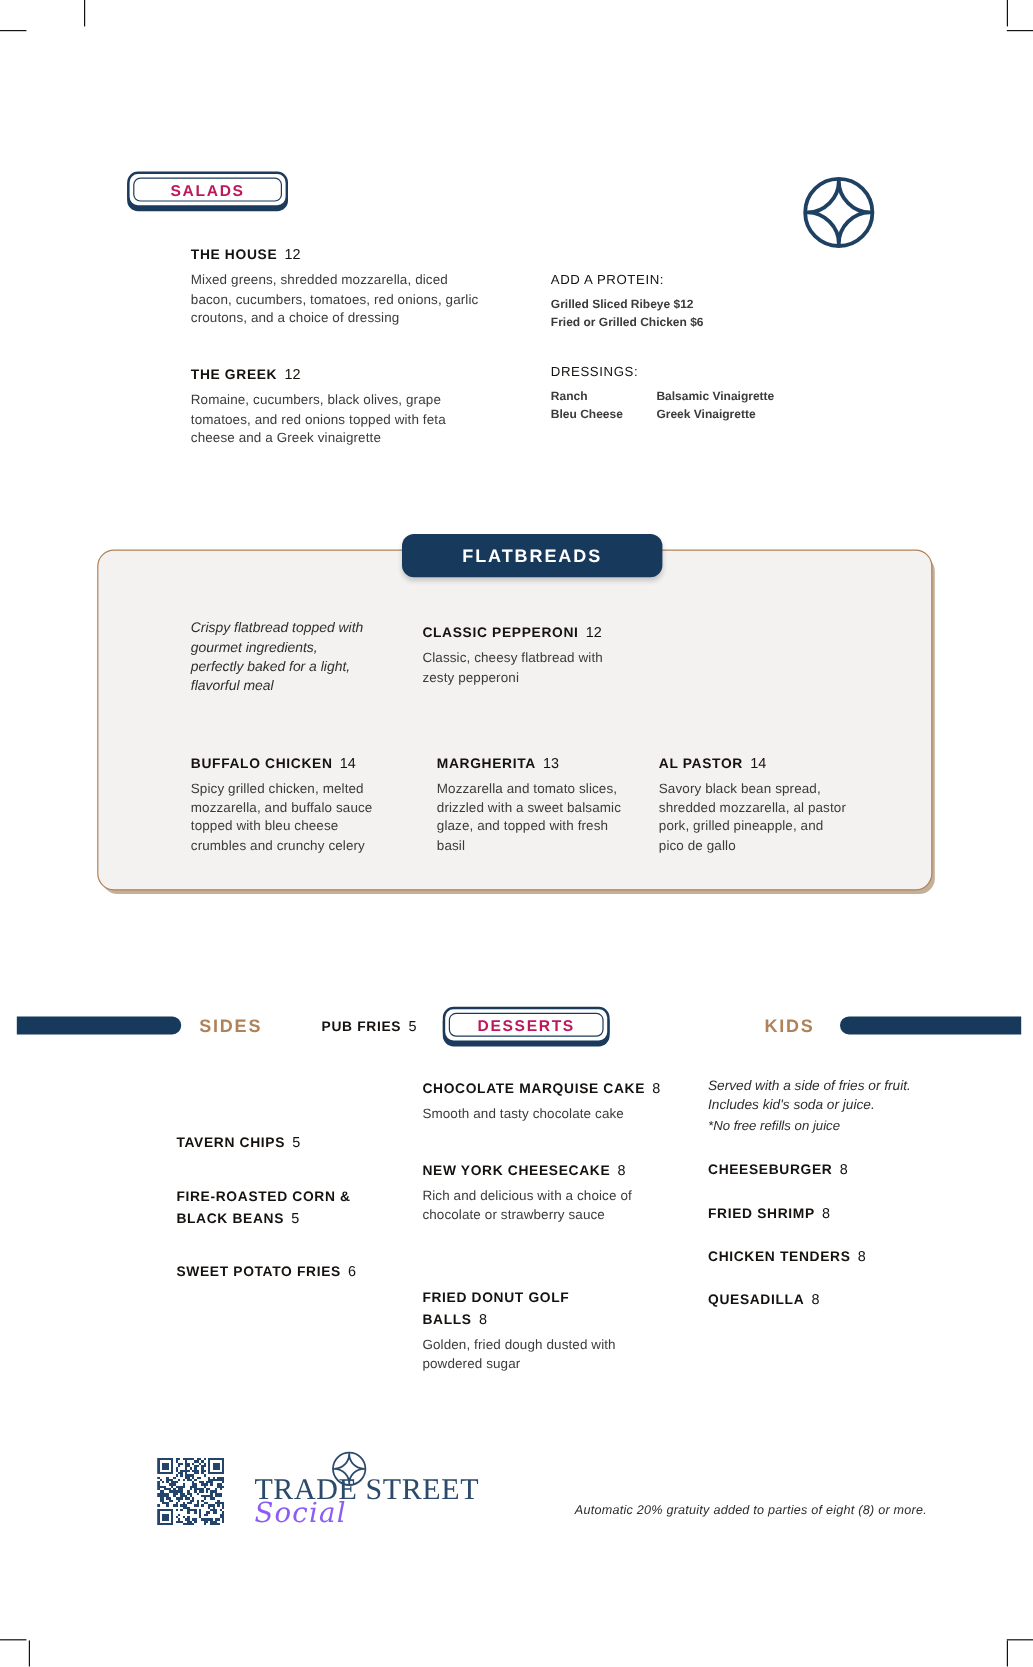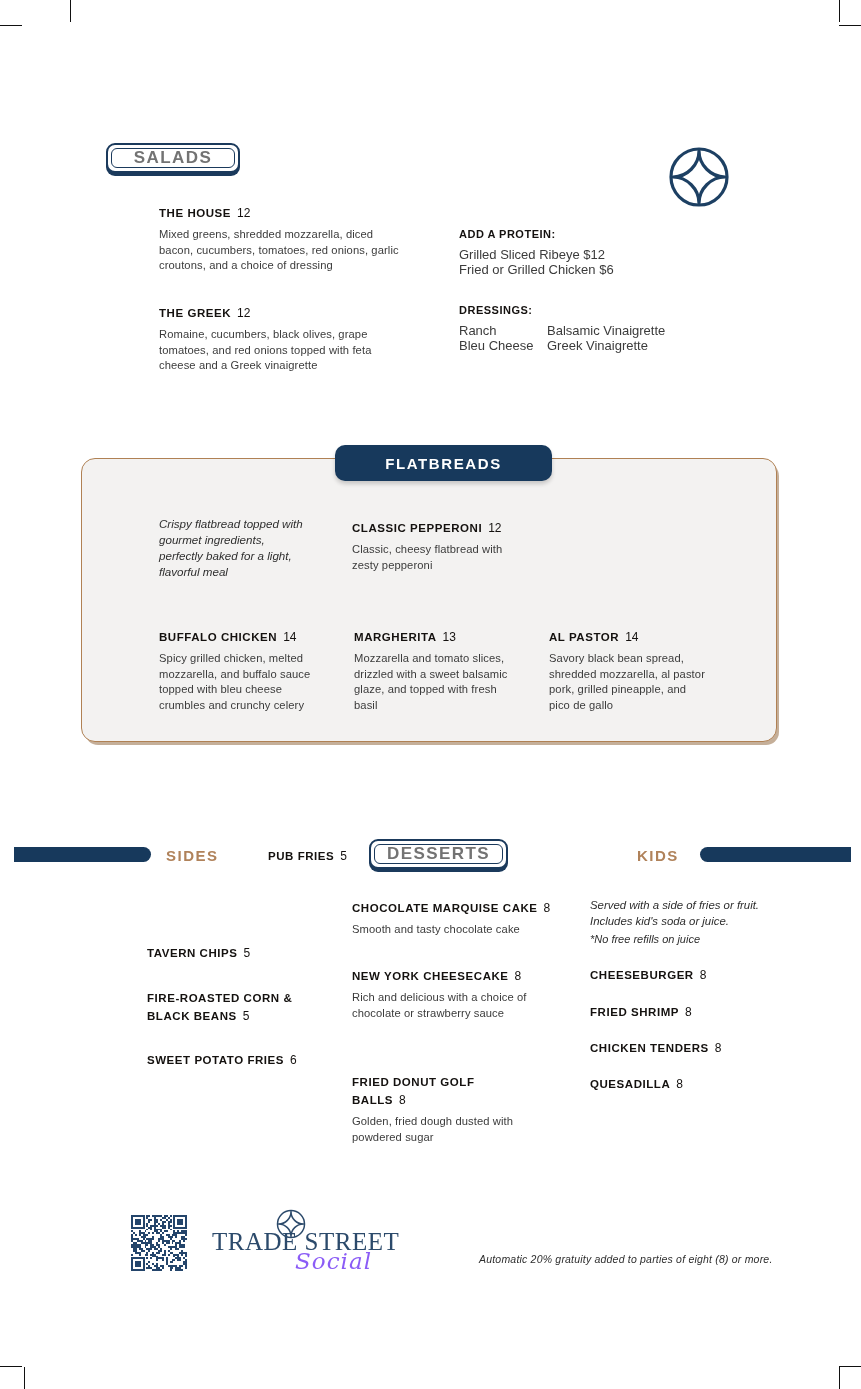--- a/index.html
+++ b/index.html
@@ -36,24 +36,24 @@
   .badge-outline .inner {
     border: 1px solid #1b3a5c;
     border-radius: 6px;
     margin: 3px;
     height: calc(100% - 8px);
     display: flex;
     align-items: center;
     justify-content: center;
   }
   .badge-label {
-    color: #737373;
+    color: #be185d;
     font-weight: bold;
     letter-spacing: 1.4px;
-    font-size: 17px;
+    font-size: 13px;
   }
 
   
   .tab-solid {
     position: absolute;
     background: #17395c;
     border-radius: 10px;
     color: #ffffff;
     display: flex;
     align-items: center;
@@ -101,29 +101,30 @@
     margin-top: 6px;
     letter-spacing: 0.1px;
   }
   .lead-italic {
     font-size: 11.6px;
     line-height: 16px;
     font-style: italic;
     color: #2e2e2e;
   }
   .sub-head {
-    font-weight: bold;
+    font-weight: normal;
     font-size: 11px;
     letter-spacing: 0.5px;
     color: #14110f;
   }
   .sub-line {
-    font-size: 13px;
+    font-size: 10px;
     line-height: 15px;
     color: #3b3b3b;
+    font-weight: bold;
   }
   .plain-line {
     font-size: 11.4px;
     line-height: 15.6px;
     color: #2d2d2d;
     font-style: italic;
   }
   .note-italic {
     font-size: 11px;
     font-style: italic;
@@ -151,21 +152,21 @@
     font-size: 10.5px;
     font-style: italic;
     color: #2d2d2d;
     letter-spacing: 0.2px;
   }
   #logo-word {
     position: absolute;
     left: 212px;
     top: 1228px;
     width: 160px;
-    text-align: right;
+    text-align: left;
   }
   .logo-trade {
     font-family: "Liberation Serif", serif;
     font-size: 25px;
     letter-spacing: 0.5px;
     color: #2c4a6b;
     white-space: nowrap;
   }
   .logo-social {
     font-family: "DejaVu Serif", serif;
@@ -254,21 +255,21 @@
   </div>
 
 
   <div class="item" style="left:159px; top:627px; width:165px;">
     <div>
       <span class="item-name">BUFFALO CHICKEN</span><span class="item-price">14</span>
     </div>
     <div class="item-desc">Spicy grilled chicken, melted mozzarella, and buffalo sauce topped with bleu cheese crumbles and crunchy celery</div>
   </div>
 
-  <div class="item" style="left:354px; top:627px; width:160px;">
+  <div class="item" style="left:364px; top:627px; width:160px;">
     <div>
       <span class="item-name">MARGHERITA</span><span class="item-price">13</span>
     </div>
     <div class="item-desc">Mozzarella and tomato slices, drizzled with a sweet balsamic glaze, and topped with fresh basil</div>
   </div>
 
   <div class="item" style="left:549px; top:627px; width:160px;">
     <div>
       <span class="item-name">AL PASTOR</span><span class="item-price">14</span>
     </div>

